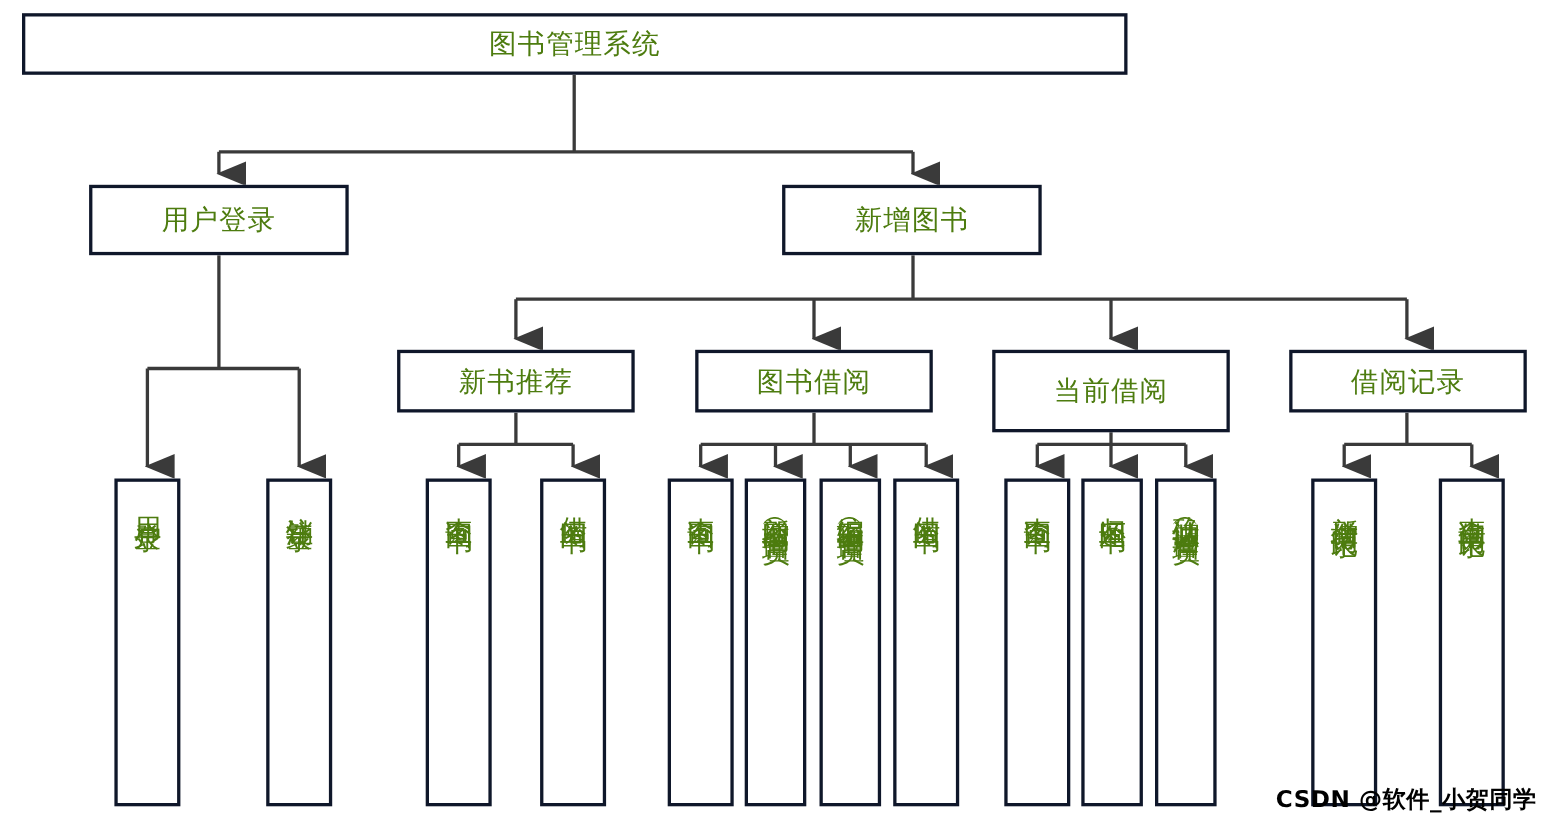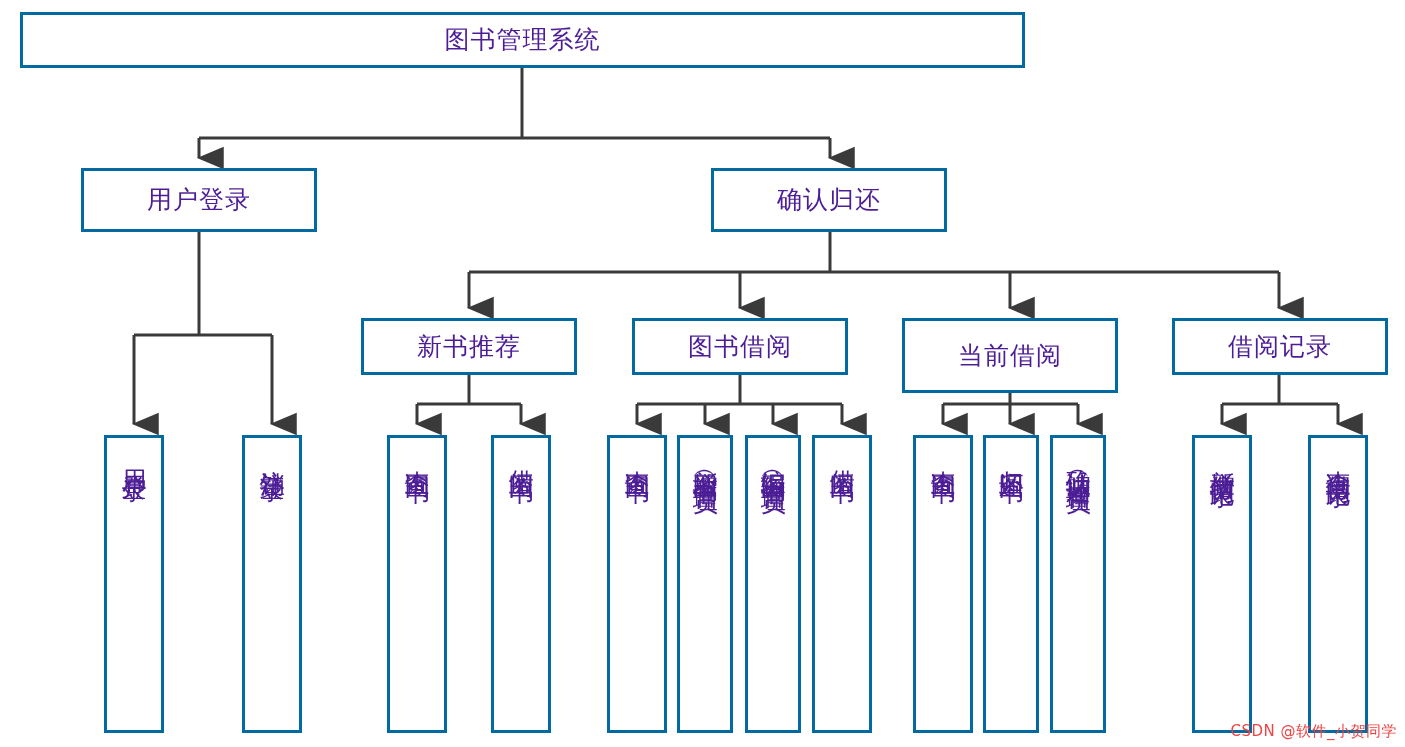--- a/index.html
+++ b/index.html
@@ -22,26 +22,26 @@
     position: absolute;
     left: 0;
     top: 0;
     width: 1405px;
     height: 747px;
     pointer-events: none;
   }
   .node {
     position: absolute;
     box-sizing: border-box;
-    border: 3px solid #0369a1;
+    border: 3px solid #0f172a;
     background: #ffffff;
     display: flex;
     align-items: center;
     justify-content: center;
-    color: #4c1d95;
+    color: #4d7c0f;
   }
   .node .label {
     display: block;
     text-align: center;
     line-height: 1.18;
     letter-spacing: 1px;
   }
   .node.horiz .label {
     font-size: 25px;
   }
@@ -53,24 +53,25 @@
     writing-mode: vertical-rl;
     text-orientation: upright;
     font-size: 25px;
     letter-spacing: 3px;
     white-space: nowrap;
   }
   #watermark {
     position: absolute;
     right: 8px;
     bottom: 6px;
-    font-size: 15px;
-    color: #ef4444;
+    font-size: 21px;
+    color: #000000;
     letter-spacing: 0.5px;
     user-select: none;
+    font-weight: bold;
   }
 </style>
 </head>
 <body>
 
 <div id="diagram">
 
   <svg class="connectors" viewBox="0 0 1405 747">
     <defs>
       <marker id="arrow" viewBox="0 0 12 12" refX="6" refY="11" markerWidth="9" markerHeight="9" orient="auto-start-reverse">
@@ -122,21 +123,21 @@
   </svg>
 
   <div class="node horiz" style="left:20px; top:12px; width:1005px; height:56px;">
     <span class="label">图书管理系统</span>
   </div>
 
   <div class="node horiz" style="left:81px; top:168px; width:236px; height:64px;">
     <span class="label">用户登录</span>
   </div>
   <div class="node horiz" style="left:711px; top:168px; width:236px; height:64px;">
-    <span class="label">确认归还</span>
+    <span class="label">新增图书</span>
   </div>
 
   <div class="node horiz" style="left:632px; top:318px; width:216px; height:57px;">
     <span class="label">图书借阅</span>
   </div>
   <div class="node horiz" style="left:361px; top:318px; width:216px; height:57px;">
     <span class="label">新书推荐</span>
   </div>
   <div class="node horiz" style="left:902px; top:318px; width:216px; height:75px;">
     <span class="label">当前借阅</span>

